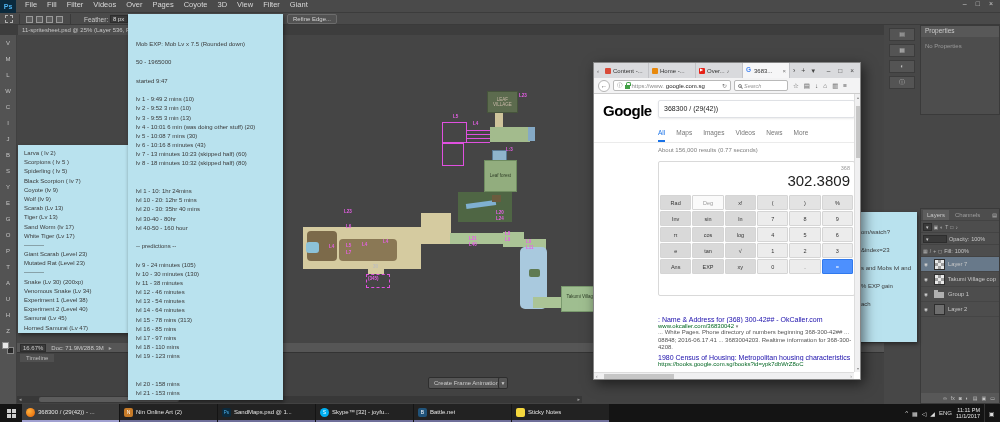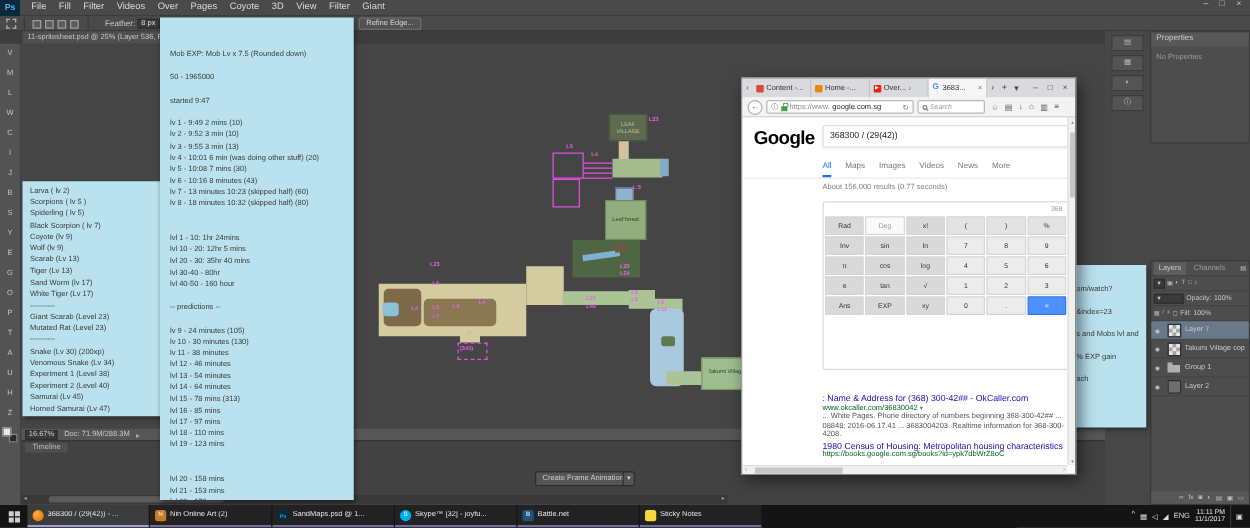--- a/index.html
+++ b/index.html
@@ -604,20 +604,21 @@
           <span class="g-nav-item">Maps</span>
           <span class="g-nav-item">Images</span>
           <span class="g-nav-item">Videos</span>
           <span class="g-nav-item">News</span>
           <span class="g-nav-item">More</span>
         </div>
       <div class="g-navline"></div>
       <div class="g-stats">About 156,000 results (0.77 seconds)</div>
       <div class="g-calc">
         <div class="calc-expr">368</div>
+        <div class="calc-result">302.3809</div>
         <div class="calc-grid">
 
         <span class="calc-btn fn">Rad</span>
             <span class="calc-btn deg">Deg</span>
             <span class="calc-btn fn">x!</span>
             <span class="calc-btn op">(</span>
             <span class="calc-btn op">)</span>
             <span class="calc-btn op">%</span>
             <span class="calc-btn fn">Inv</span>
             <span class="calc-btn fn">sin</span>

